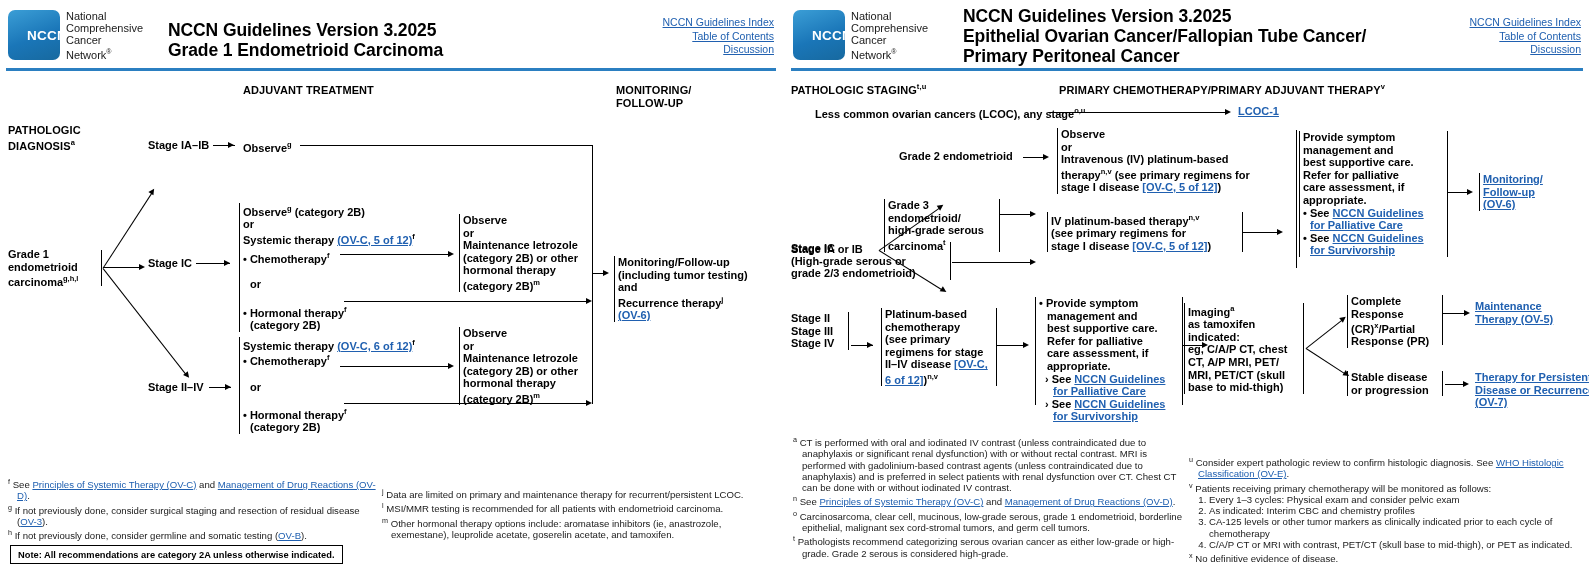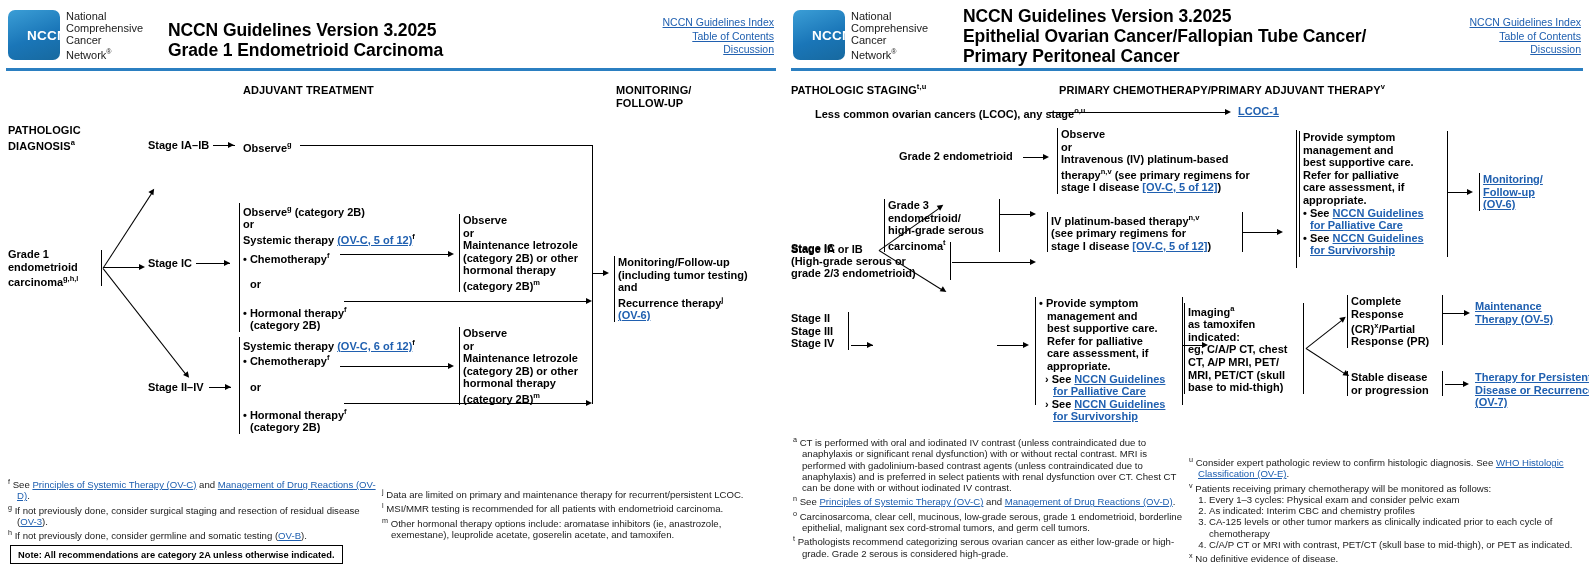--- a/index.html
+++ b/index.html
@@ -379,20 +379,28 @@
     </div>
 
     <div class="node bar-r" style="left:6px; top:312px; width:58px;">
       <div>Stage II</div>
       <div>Stage III</div>
       <div>Stage IV</div>
     </div>
     <div class="hline" style="left:66px; top:345px; width:22px;"></div>
     <div class="arrowhead" style="left:82px; top:342px;"></div>
 
+    <div class="node bar-lr" style="left:96px; top:308px; width:116px;">
+      <div>Platinum-based</div>
+      <div>chemotherapy</div>
+      <div>(see primary</div>
+      <div>regimens for stage</div>
+      <div>II–IV disease <a class="lnk" href="#">[OV-C,</a></div>
+      <div><a class="lnk" href="#">6 of 12]</a>)<sup>n,v</sup></div>
+    </div>
     <div class="hline" style="left:212px; top:345px; width:30px;"></div>
     <div class="arrowhead" style="left:238px; top:342px;"></div>
 
     <div class="vline" style="left:250px; top:297px; height:108px;"></div>
     <div class="node" style="left:254px; top:297px; width:140px;">
       <div>• Provide symptom</div>
       <div style="padding-left:8px">management and</div>
       <div style="padding-left:8px">best supportive care.</div>
       <div style="padding-left:8px">Refer for palliative</div>
       <div style="padding-left:8px">care assessment, if</div>

